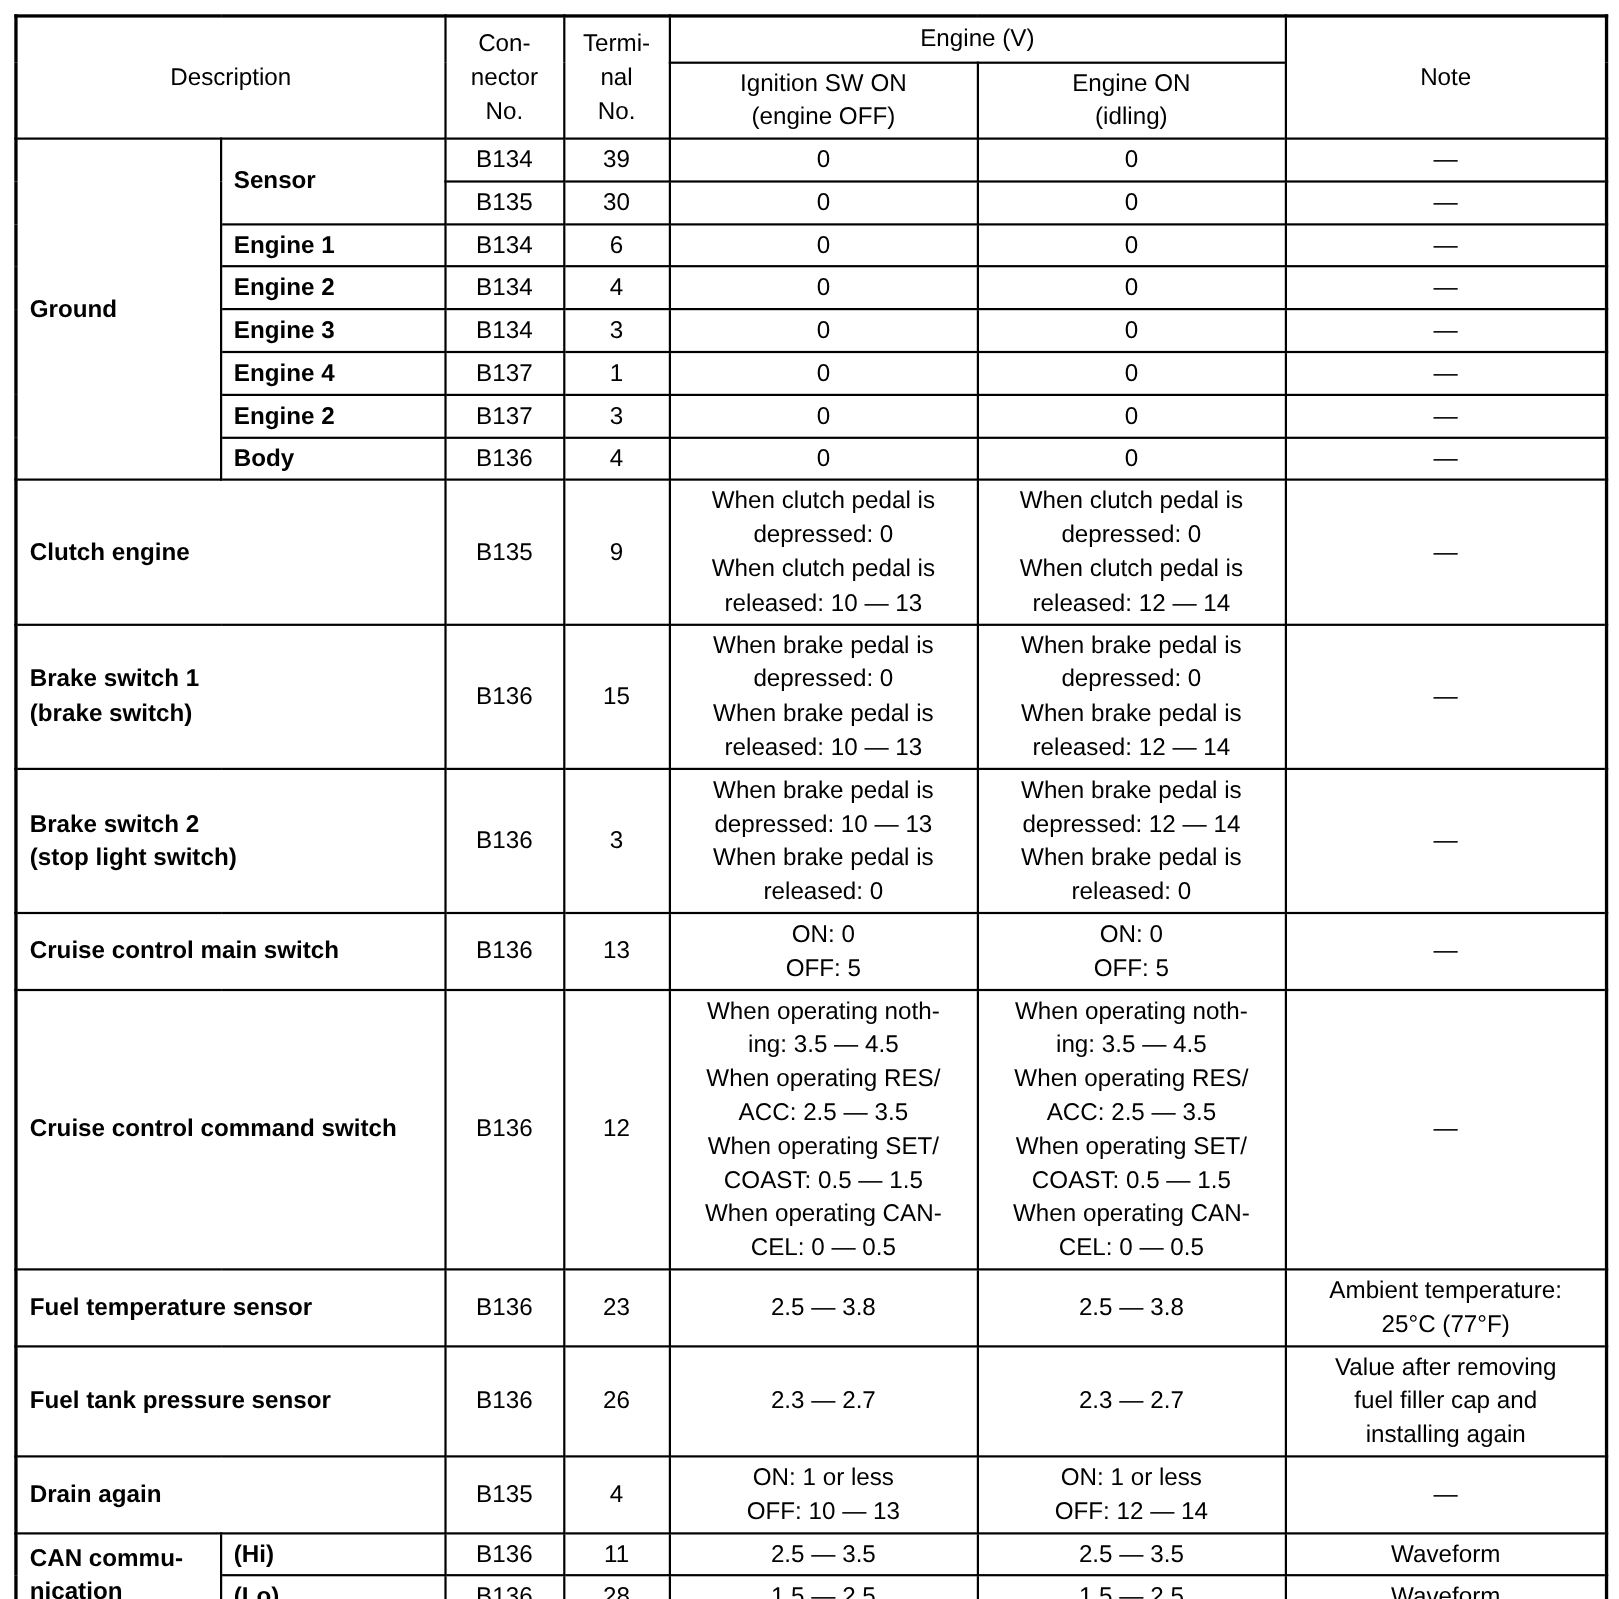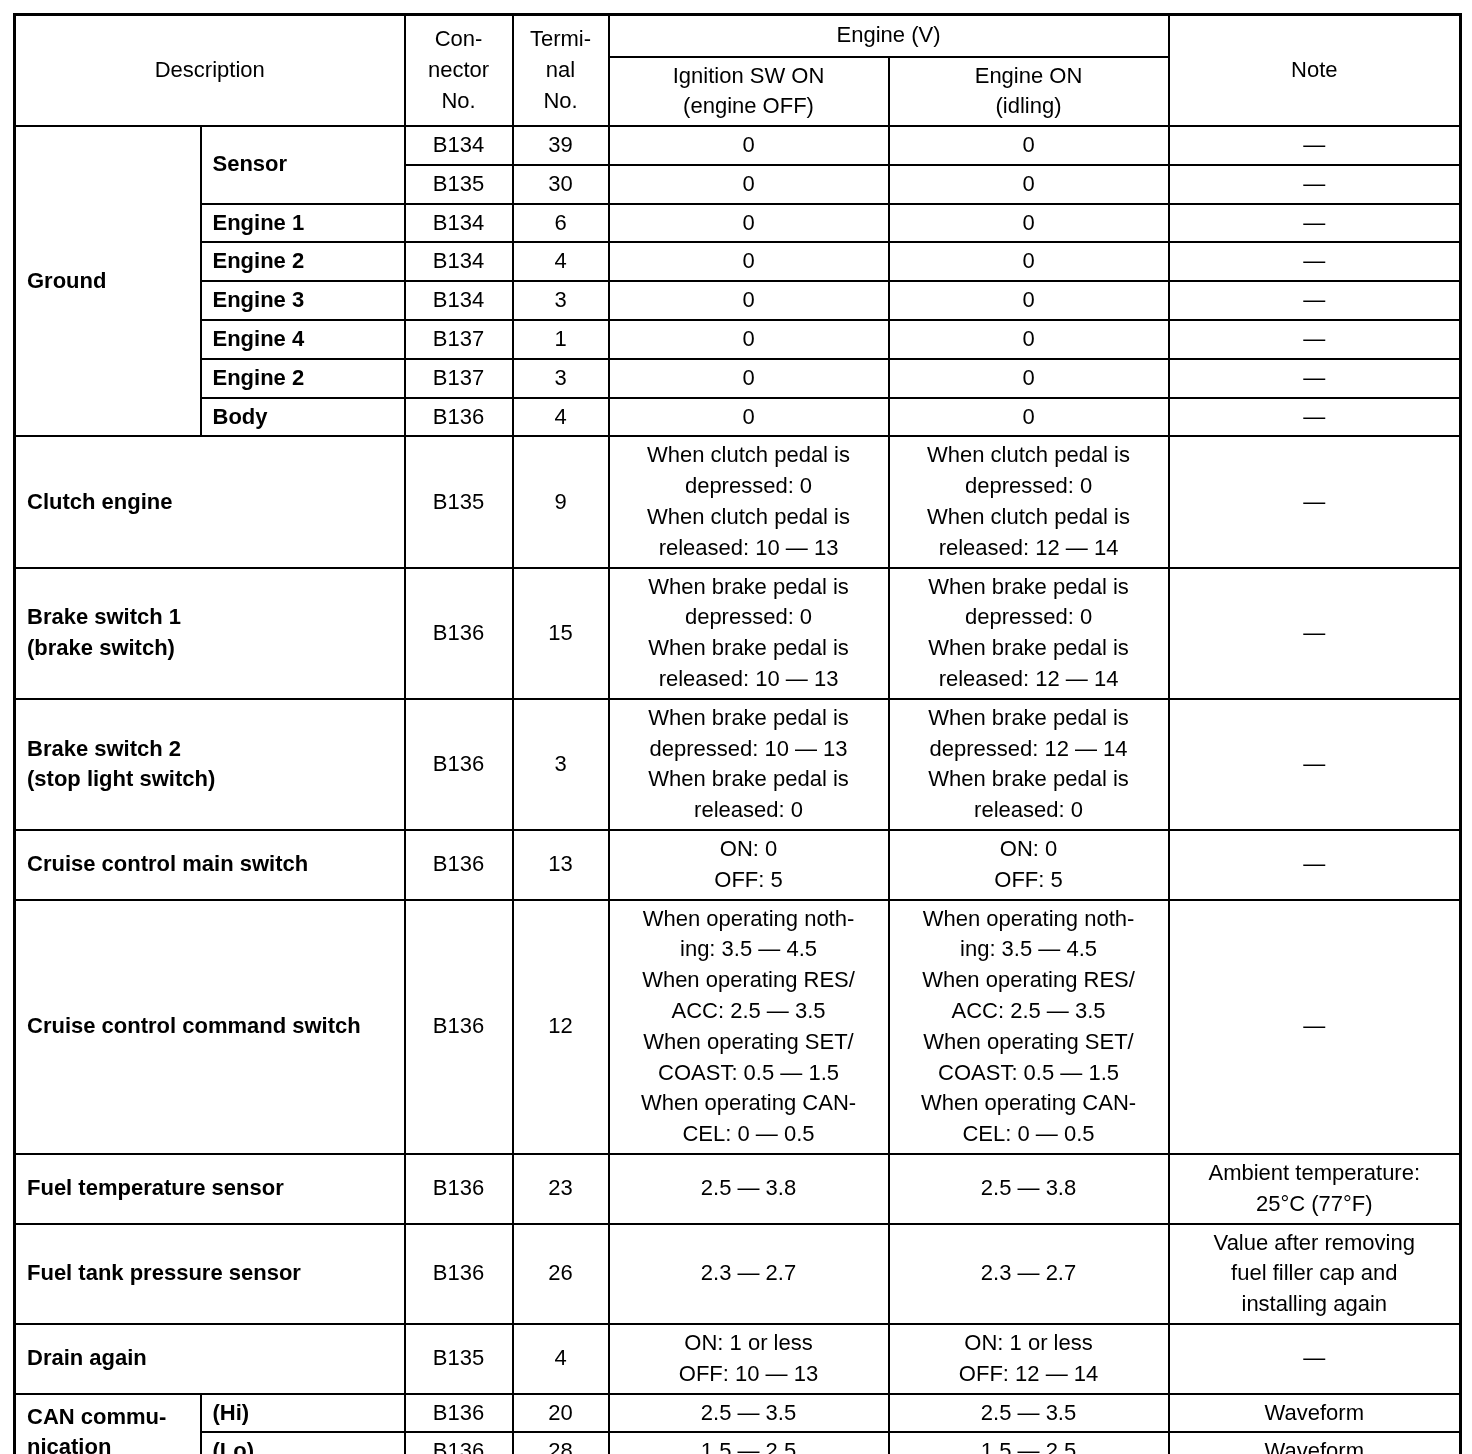--- a/index.html
+++ b/index.html
@@ -250,21 +250,21 @@
 OFF: 10 — 13</td>
         <td>ON: 1 or less
 OFF: 12 — 14</td>
         <td>—</td>
       </tr>
       <tr class="thin">
         <td class="desc" rowspan="2">CAN commu-
 nication</td>
         <td class="desc">(Hi)</td>
         <td>B136</td>
-        <td>20</td>
+        <td>11</td>
         <td>2.5 — 3.5</td>
         <td>2.5 — 3.5</td>
         <td>Waveform</td>
       </tr>
       <tr class="thin">
         <td class="desc">(Lo)</td>
         <td>B136</td>
         <td>28</td>
         <td>1.5 — 2.5</td>
         <td>1.5 — 2.5</td>

